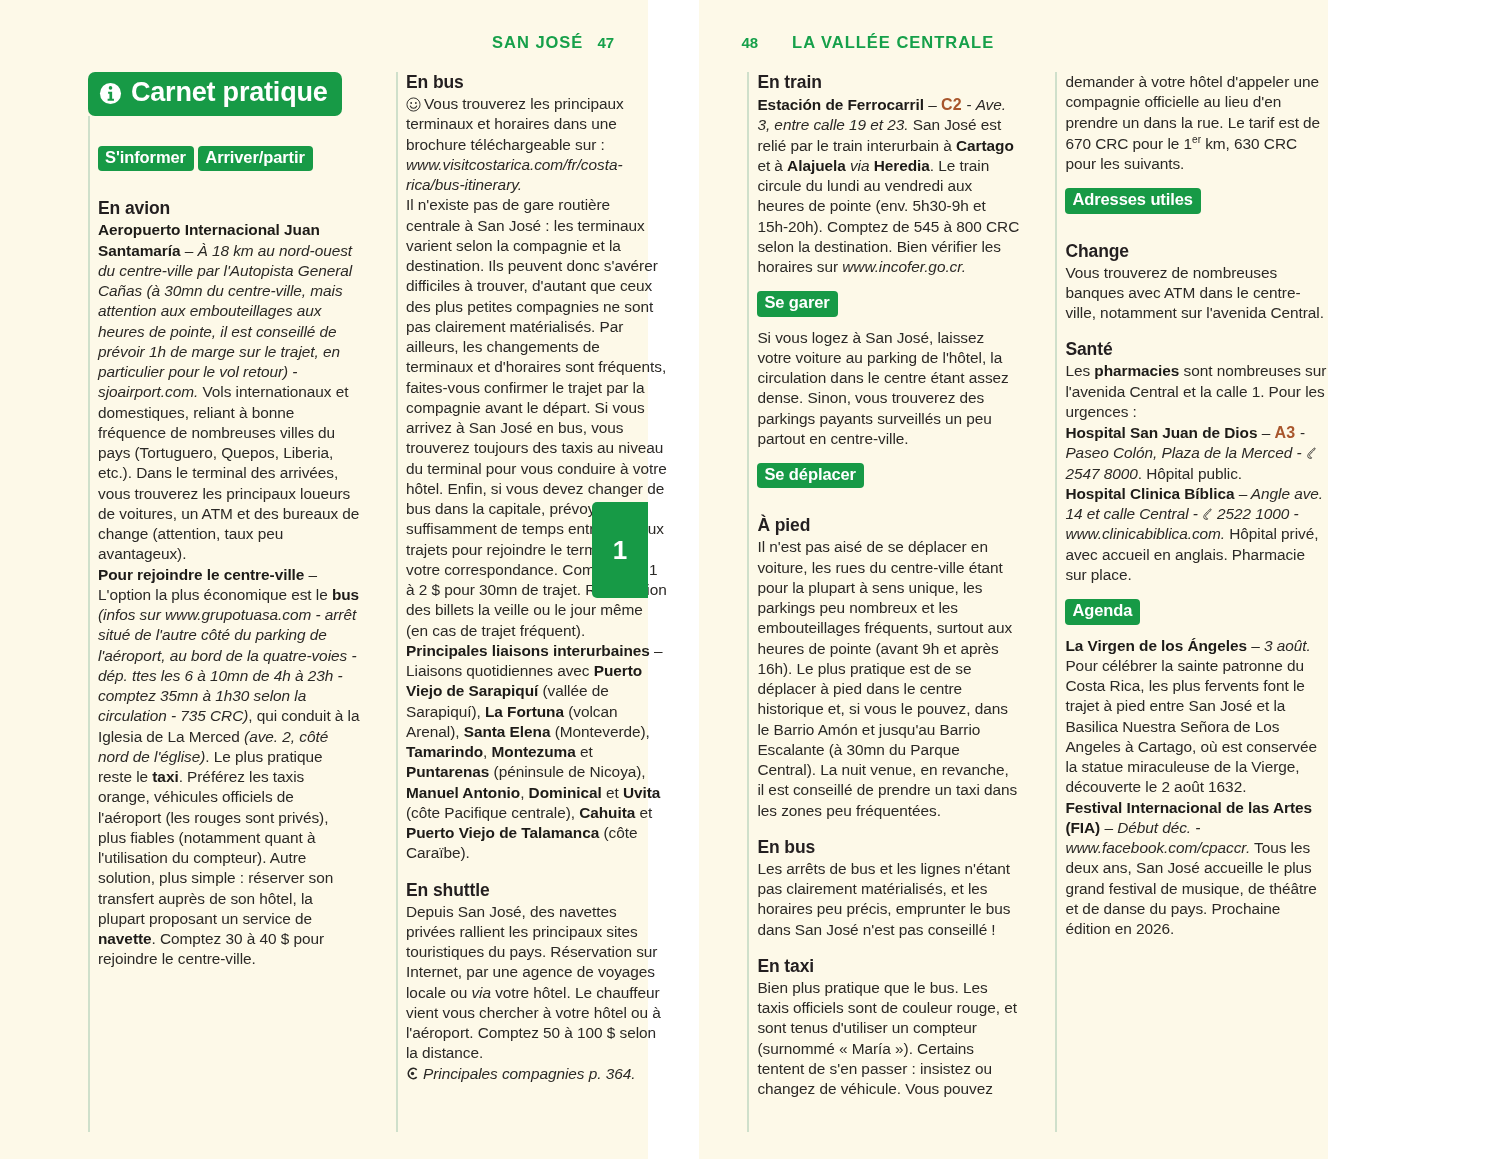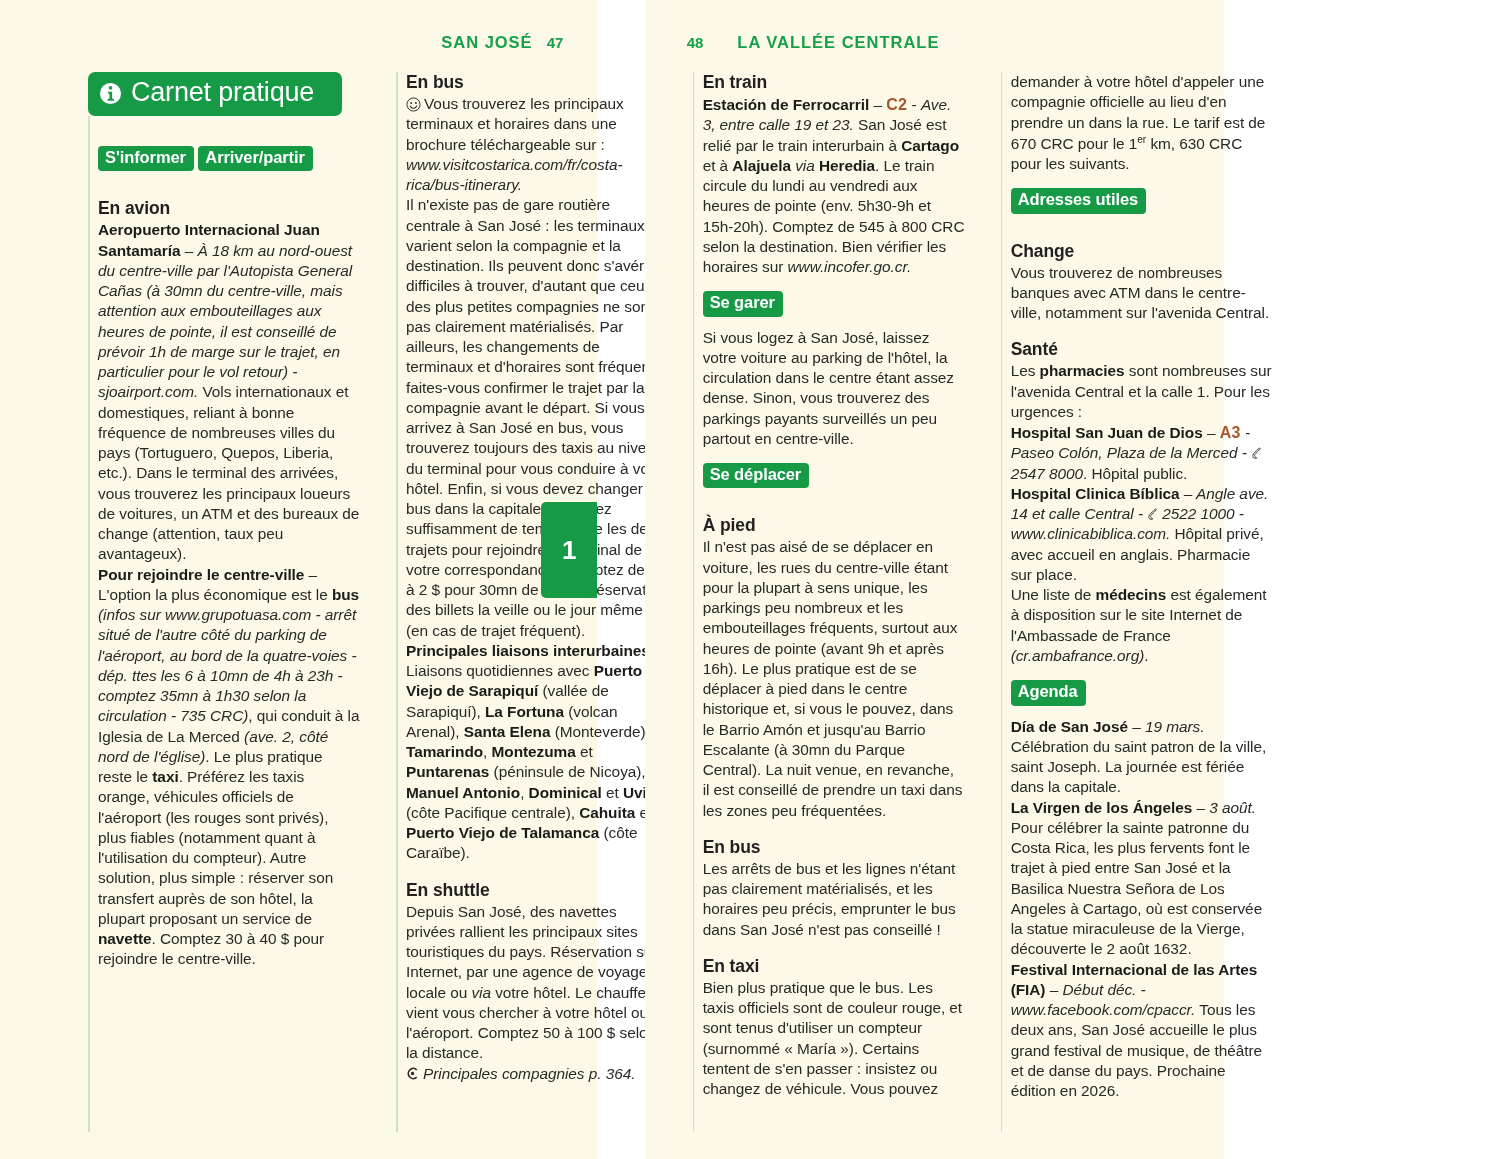--- a/index.html
+++ b/index.html
@@ -11,21 +11,21 @@
   body {
     width: 1500px;
     height: 1159px;
     overflow: hidden;
     font-family: "Liberation Sans", "DejaVu Sans", sans-serif;
     color: #231f20;
   }
 
   .spread {
     position: relative;
-    width: 1224px;
+    width: 1328px;
     height: 1159px;
     display: flex;
     background: #ffffff;
   }
 
   
   .page {
     position: relative;
     background: #fdf9e8;
     height: 1159px;
@@ -84,21 +84,21 @@
 
   
   .banner {
     display: flex;
     align-items: center;
     gap: 9px;
     background: #179a46;
     border-radius: 7px;
     color: #ffffff;
     font-size: 27px;
-    font-weight: normal;
+    font-weight: bold;
     letter-spacing: -0.2px;
     padding: 5px 14px 8px 11px;
     margin: 0 0 16px 0;
     width: 254px;
     box-sizing: border-box;
     position: relative;
     left: -10px;
   }
   .banner .info-icon {
     flex: 0 0 auto;
@@ -288,25 +288,23 @@
         <p class="body"><span>Les </span><b>pharmacies</b><span> sont nombreuses sur l'avenida Central et la calle 1. Pour les urgences :</span></p>
 
         <p class="body"><b>Hospital San Juan de Dios</b><span> – </span><span class="ref">A3</span><span> - </span><i>Paseo Colón, Plaza de la Merced - </i><span class="i-phone"><svg viewBox="0 0 16 16" width="13" height="13" aria-hidden="true">
                 <path d="M2.6 12.8c1.4 1.1 3.2 1.4 4.1 1.1.5-.2.3-.8-.1-1-.6-.3-1.3-.6-1.8-1.3-.6-.9-.4-1.8.1-2.6.6-.9 1.6-1.7 2.9-2.9 1.6-1.5 3-2.9 3.4-4.1.2-.6-.3-.9-.8-.6-1 .6-2.2 1.8-3.6 3.2C5.2 5.9 4 7.1 3.2 8.3c-1 1.5-1.4 3.2-.6 4.5z" fill="none" stroke="#2b2926" stroke-width="1.1"></path>
               </svg></span><i>2547 8000</i><span>. Hôpital public.</span></p>
 
         <p class="body"><b>Hospital Clinica Bíblica</b><i> – Angle ave. 14 et calle Central - </i><span class="i-phone"><svg viewBox="0 0 16 16" width="13" height="13" aria-hidden="true">
                 <path d="M2.6 12.8c1.4 1.1 3.2 1.4 4.1 1.1.5-.2.3-.8-.1-1-.6-.3-1.3-.6-1.8-1.3-.6-.9-.4-1.8.1-2.6.6-.9 1.6-1.7 2.9-2.9 1.6-1.5 3-2.9 3.4-4.1.2-.6-.3-.9-.8-.6-1 .6-2.2 1.8-3.6 3.2C5.2 5.9 4 7.1 3.2 8.3c-1 1.5-1.4 3.2-.6 4.5z" fill="none" stroke="#2b2926" stroke-width="1.1"></path>
               </svg></span><i>2522 1000</i><i> - www.clinicabiblica.com.</i><span> Hôpital privé, avec accueil en anglais. Pharmacie sur place.</span></p>
 
-        <p class="body"><span>Une liste de </span><b>médecins</b><span> est également à disposition sur le site Internet de l'Ambassade de France </span><i>(cr.ambafrance.org)</i><span>.</span></p>
 
         <div class="pill">Agenda</div>
 
-        <p class="body"><b>Día de San José</b><i> – 19 mars.</i><span> Célébration du saint patron de la ville, saint Joseph. La journée est fériée dans la capitale.</span></p>
 
         <p class="body"><b>La Virgen de los Ángeles</b><i> – 3 août.</i><span> Pour célébrer la sainte patronne du Costa Rica, les plus fervents font le trajet à pied entre San José et la Basilica Nuestra Señora de Los Angeles à Cartago, où est conservée la statue miraculeuse de la Vierge, découverte le 2 août 1632.</span></p>
 
         <p class="body"><b>Festival Internacional de las Artes (FIA)</b><i> – Début déc. - www.facebook.com/cpaccr.</i><span> Tous les deux ans, San José accueille le plus grand festival de musique, de théâtre et de danse du pays. Prochaine édition en 2026.</span></p>
       </div>
 
     </div>
   </div>
 
 </div>

